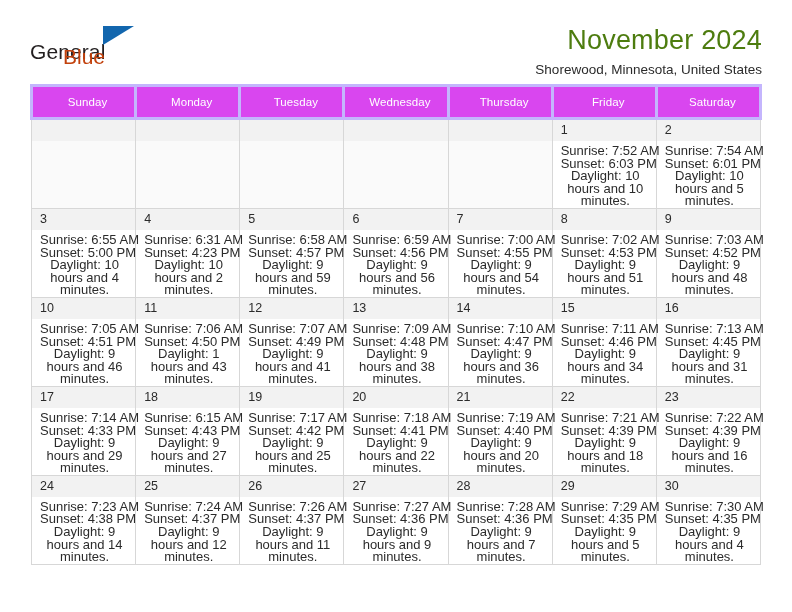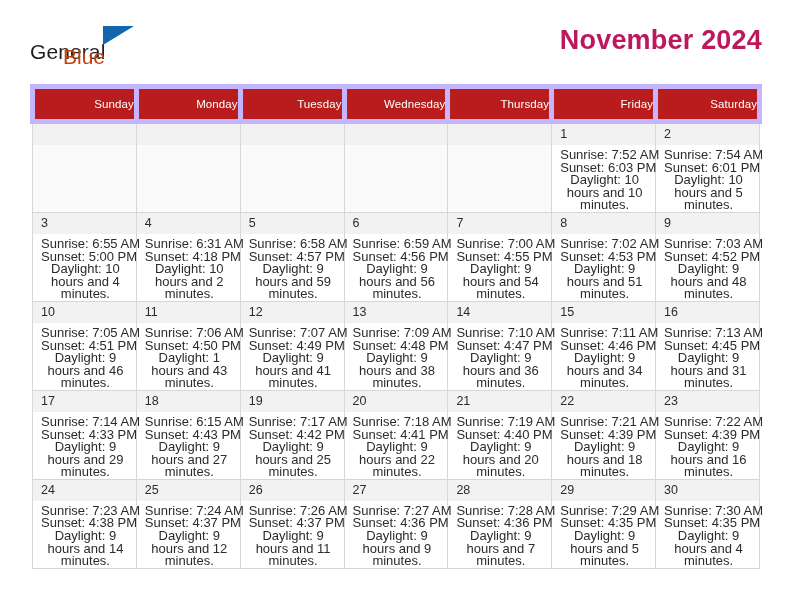--- a/index.html
+++ b/index.html
@@ -62,48 +62,48 @@
     font-size: 21px;
     color: #c2410c;
     line-height: 24px;
   }
   .title-block {
     text-align: right;
     flex: none;
   }
   .cal-title {
     font-size: 27px;
-    font-weight: bold;
-    color: #be185d;
+    font-weight: normal;
+    color: #4d7c0f;
     line-height: 32px;
     letter-spacing: .2px;
   }
   .cal-subtitle {
     font-size: 13.5px;
     color: #2b2b2b;
     line-height: 20px;
     margin-top: 4px;
   }
 
   
   .calendar {
     margin-top: 12px;
     width: 732px;
     border-collapse: collapse;
     table-layout: fixed;
   }
   .calendar th {
-    background: #b91c1c;
+    background: #d946ef;
     color: #ffffff;
     font-size: 11.5px;
     font-weight: normal;
-    text-align: right;
+    text-align: center;
     padding: 5px 0 5px 8px;
     height: 20px;
-    border: 5px solid #c4b5fd;
+    border: 3px solid #c4b5fd;
     letter-spacing: .1px;
   }
   .calendar td {
     vertical-align: top;
     padding: 0;
     border: 1px solid #d7d7d7;
     height: 75px;
     width: 104.5px;
     background: #ffffff;
   }
@@ -145,20 +145,21 @@
   <div class="header">
 
     <div class="logo">
       <span class="logo-general">General</span>
       <span class="logo-tri"></span>
       <span class="logo-blue">Blue</span>
     </div>
 
     <div class="title-block">
       <div class="cal-title">November 2024</div>
+      <div class="cal-subtitle">Shorewood, Minnesota, United States</div>
     </div>
 
   </div>
 
   <table class="calendar">
     <thead>
       <tr>
         <th>Sunday</th>
         <th>Monday</th>
         <th>Tuesday</th>
@@ -208,21 +209,21 @@
             <div class="cell-body">
               <div>Sunrise: 6:55 AM</div>
               <div>Sunset: 5:00 PM</div>
               <div class="daylight">Daylight: 10 hours and 4 minutes.</div>
             </div>
           </td>
           <td>
             <span class="daynum">4</span>
             <div class="cell-body">
               <div>Sunrise: 6:31 AM</div>
-              <div>Sunset: 4:18 PM</div>
+              <div>Sunset: 4:23 PM</div>
               <div class="daylight">Daylight: 10 hours and 2 minutes.</div>
             </div>
           </td>
           <td>
             <span class="daynum">5</span>
             <div class="cell-body">
               <div>Sunrise: 6:58 AM</div>
               <div>Sunset: 4:57 PM</div>
               <div class="daylight">Daylight: 9 hours and 59 minutes.</div>
             </div>

